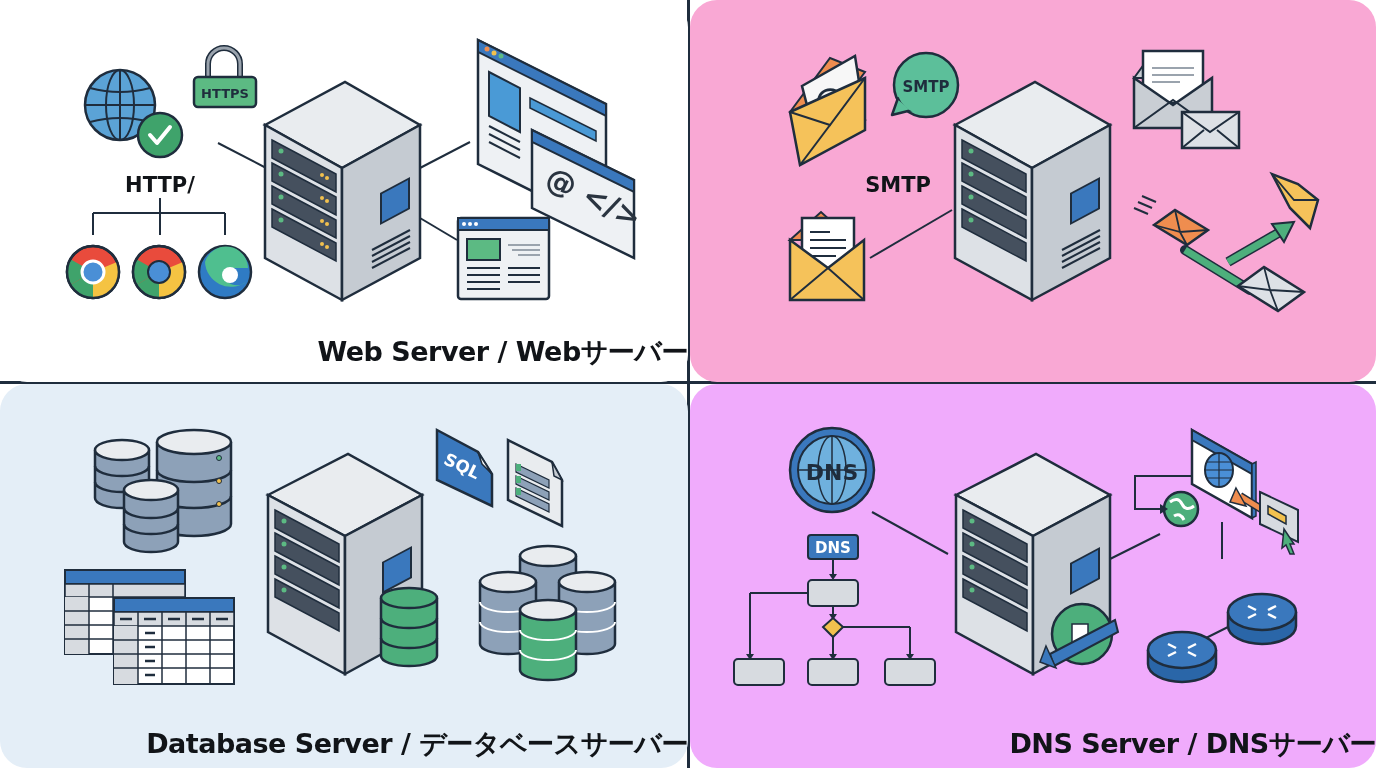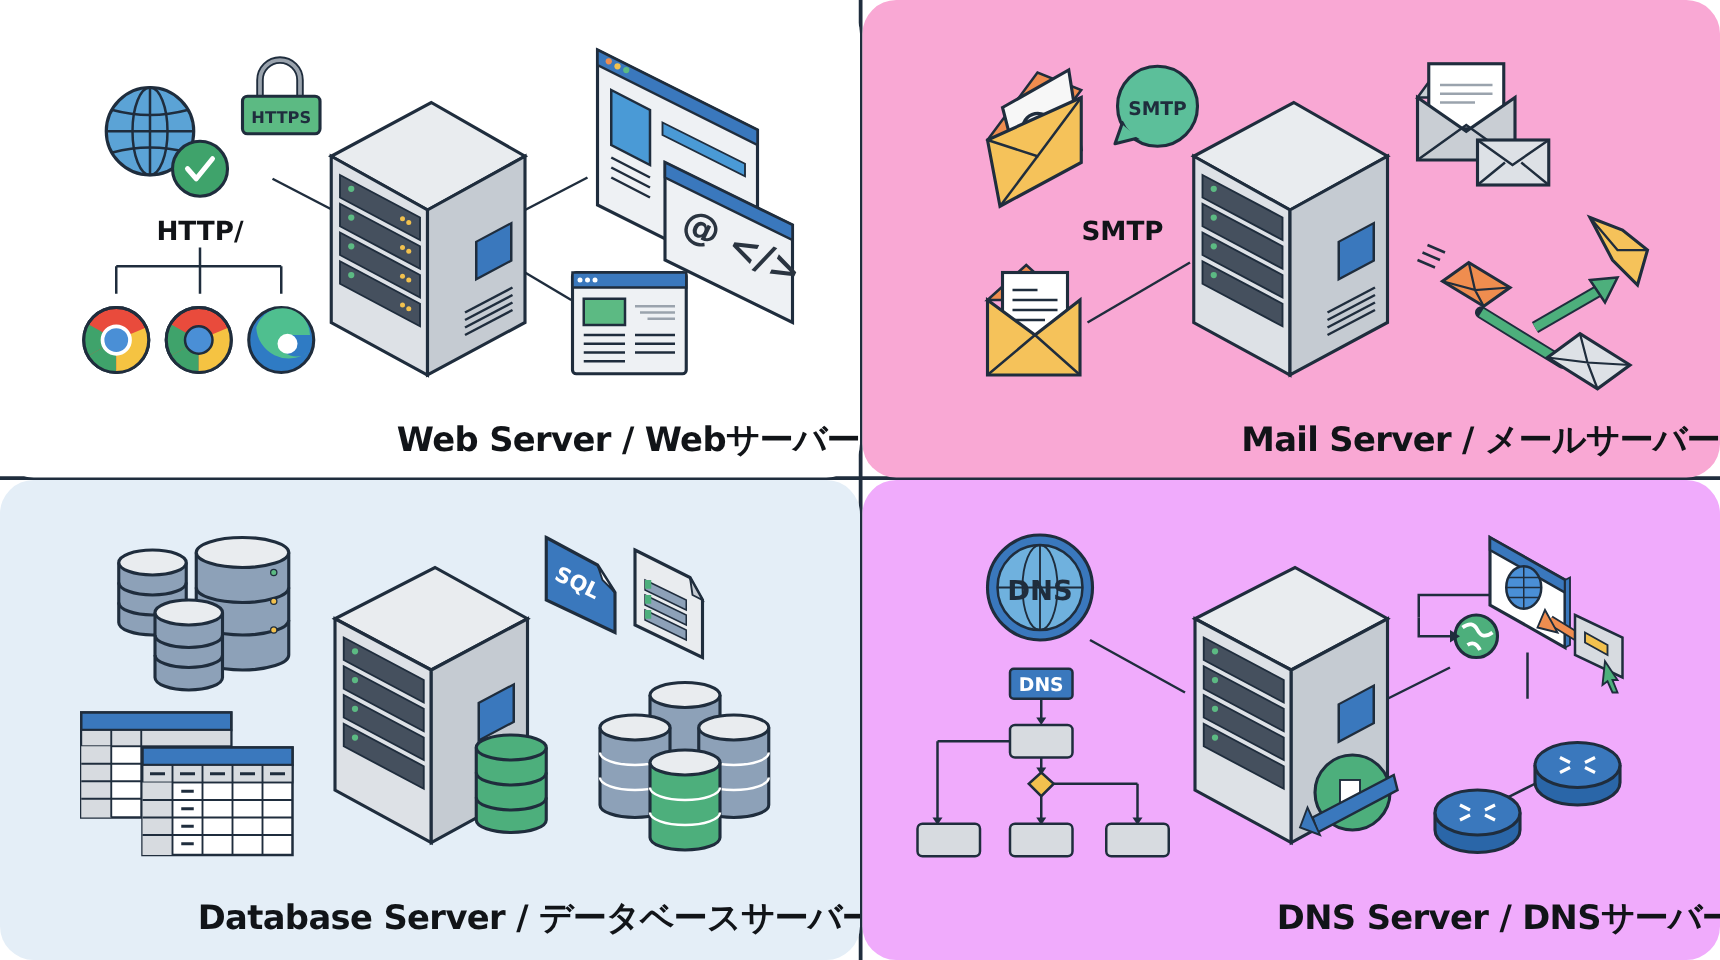--- a/index.html
+++ b/index.html
@@ -6,21 +6,21 @@
   body{width:1376px;height:768px;overflow:hidden;background:#ffffff;font-family:"DejaVu Sans","Liberation Sans",sans-serif;position:relative;}
   .quad{position:absolute;overflow:hidden;border-radius:27px;}
   .q-tl{left:0;top:0;width:688px;height:382px;background:#ffffff;}
   .q-tr{left:690px;top:0;width:686px;height:382px;background:#f9a8d4;}
   .q-bl{left:0;top:384px;width:688px;height:384px;background:#e4eef7;}
   .q-br{left:690px;top:384px;width:686px;height:384px;background:#f0abfc;}
   .div-v{position:absolute;left:687px;top:0;width:3px;height:768px;background:#1f2d3d;}
   .div-h{position:absolute;left:0;top:381px;width:1376px;height:3px;background:#1f2d3d;}
   .caption{position:absolute;left:0;width:100%;text-align:right;font-family:"DejaVu Sans","Liberation Sans",sans-serif;font-weight:bold;font-size:27px;color:#111418;letter-spacing:-0.5px;}
   .q-tl .caption,.q-tr .caption{top:334px;}
-  .q-bl .caption,.q-br .caption{top:332px;padding-left:12px;}
+  .q-bl .caption,.q-br .caption{top:342px;}
   svg.ill{position:absolute;left:0;top:0;}
   .lbl{font-family:"DejaVu Sans","Liberation Sans",sans-serif;font-weight:bold;}
 </style>
 </head>
 <body>
 
 <div class="div-v"></div>
 <div class="div-h"></div>
 
 <div class="quad q-tl">
@@ -255,21 +255,20 @@
     </g>
     <g>
       <polygon points="582,174 600,208 620,228 628,200 608,184" fill="#f5c25a" stroke="#1f2d3d" stroke-width="2.5"></polygon>
       <path d="M582 174 L604 200 L628 200" fill="none" stroke="#1f2d3d" stroke-width="1.8"></path>
     </g>
     <g>
       <polygon points="548,286 574,267 614,292 588,311" fill="#dde1e6" stroke="#1f2d3d" stroke-width="2.5"></polygon>
       <path d="M574 267 L580 290 L614 292 M548 286 L580 290 L588 311" fill="none" stroke="#1f2d3d" stroke-width="1.8"></path>
     </g>
   </svg>
-  <div class="caption">Mail Server / メールサーバー</div>
 </div>
 
 <div class="quad q-bl">
   <svg class="ill" width="688" height="330" viewBox="0 0 688 330">
 
     <g stroke="#1f2d3d" stroke-width="2.5">
       <path d="M95 66 v48 a27 10 0 0 0 54 0 v-48" fill="#8da1b8"></path>
       <ellipse cx="122" cy="66" rx="27" ry="10" fill="#e9ecef"></ellipse>
       <path d="M95 82 a27 10 0 0 0 54 0 M95 98 a27 10 0 0 0 54 0" fill="none"></path>
       <path d="M157 58 v82 a37 12 0 0 0 74 0 v-82" fill="#8da1b8"></path>

